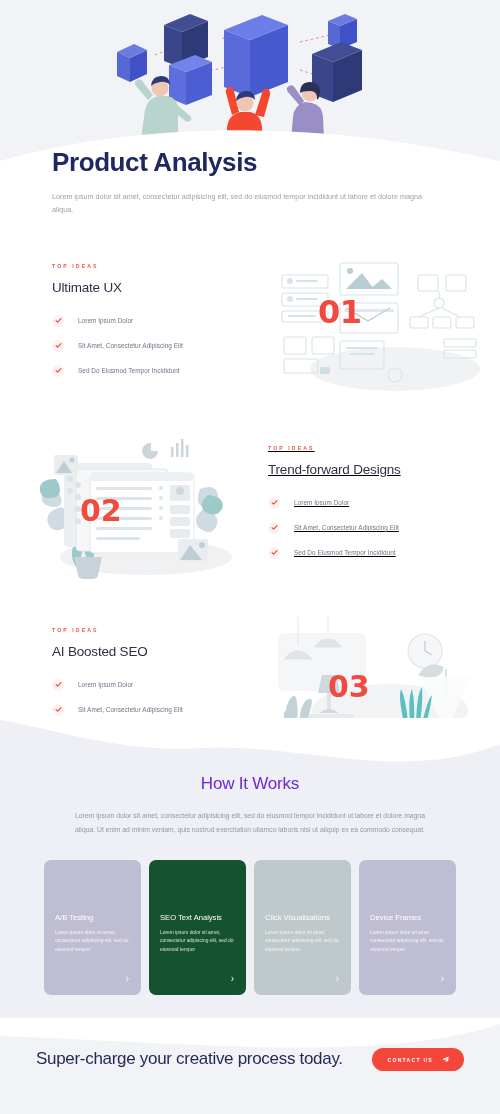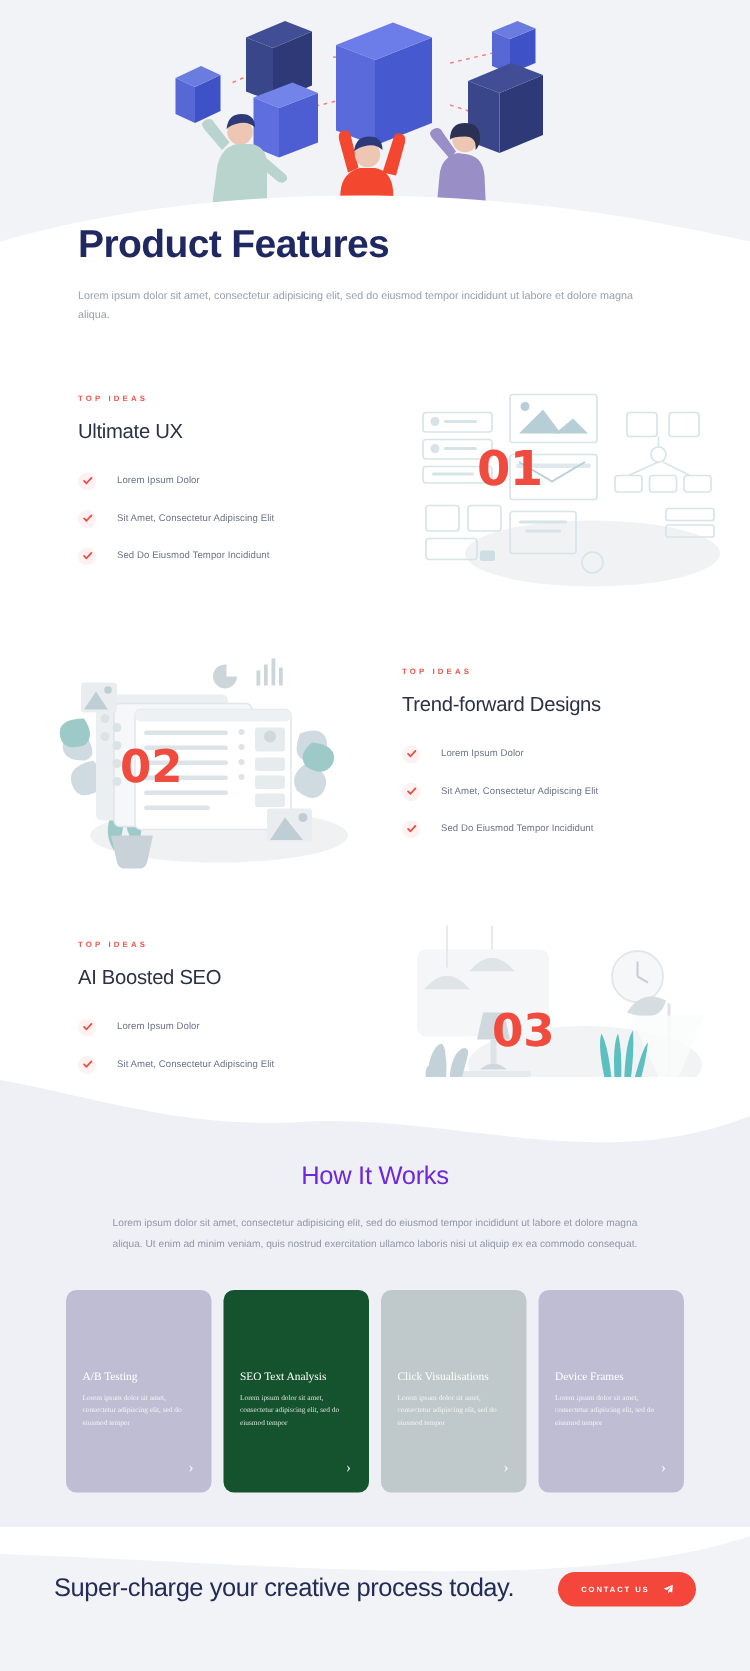--- a/index.html
+++ b/index.html
@@ -32,21 +32,21 @@
     margin-top:12px; font-size:7.2px; line-height:1.85; color:#9aa0ae;
     max-width: 392px; font-weight:400;
   }
 
   
   .feature {
     position:absolute; left:0; width:500px; height:180px;
     display:flex; align-items:center;
   }
   .feat-text { width:250px; padding-left:52px; padding-right:12px; }
-  .feat-text.right { padding-left:10px; padding-right:40px; }
+  .feat-text.right { padding-left:10px; padding-right:40px;text-decoration:underline; }
   .eyebrow {
     font-size:5.2px; font-weight:700; letter-spacing:2.1px;
     color:#f0544a; text-transform:uppercase; margin-bottom:11px;
   }
   .feat-title {
     font-size:13.5px; font-weight:400; color:#2c3145; letter-spacing:-0.2px;
     margin-bottom:20px;
   }
   .feat-list { list-style:none; }
   .feat-list li {
@@ -83,21 +83,21 @@
   }
 
   
   .cards {
     position:absolute; left:44px; top:860px;
     width:412px; display:flex; gap:8px;
   }
   .card {
     position:relative; width:99px; height:135px;
     border-radius:7px; padding:12px 11px;
-    display:flex; flex-direction:column;font-family:Liberation Serif, serif;
+    display:flex; flex-direction:column;
   }
   .card-title {
     font-size:7.6px; color:#ffffff; font-weight:400;
     line-height:1.55; margin-top:40px;
   }
   .card-desc {
     margin-top:5px; font-size:4.9px; line-height:1.75;
     color:rgba(255,255,255,0.82);
   }
   .card-arrow {
@@ -207,21 +207,21 @@
         <rect x="313" y="146" width="7" height="14" fill="#2a3154"></rect>
       </g>
     </svg>
 
     <svg class="hero-wave" viewBox="0 0 500 52" preserveAspectRatio="none">
       <path d="M0,44 C120,10 250,8 360,20 C430,28 470,38 500,44 L500,52 L0,52 Z" fill="#ffffff"></path>
     </svg>
   </div>
 
   <div class="header">
-    <h1 class="page-title">Product Features</h1>
+    <h1 class="page-title">Product Analysis</h1>
     <p class="page-sub">Lorem ipsum dolor sit amet, consectetur adipisicing elit, sed do eiusmod tempor incididunt ut labore et dolore magna aliqua.</p>
   </div>
 
   <div class="feature" style="top:236px;justify-content:space-between;">
     <div class="feat-text">
       <div class="eyebrow">TOP IDEAS</div>
       <div class="feat-title">Ultimate UX</div>
       <ul class="feat-list">
         <li>
           <span class="chk">

